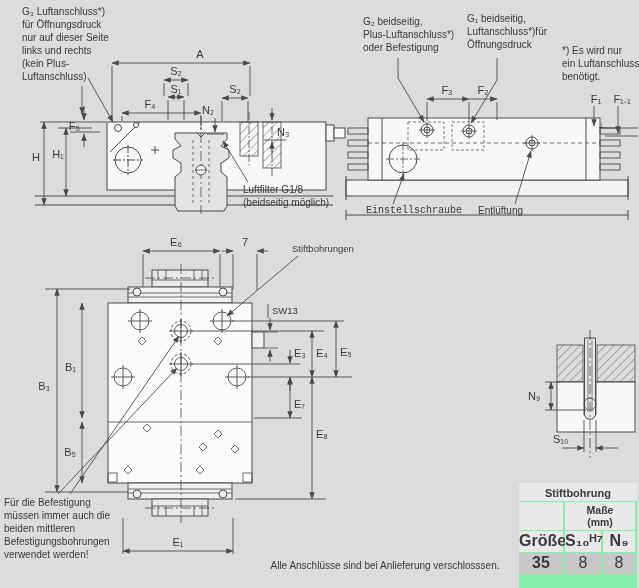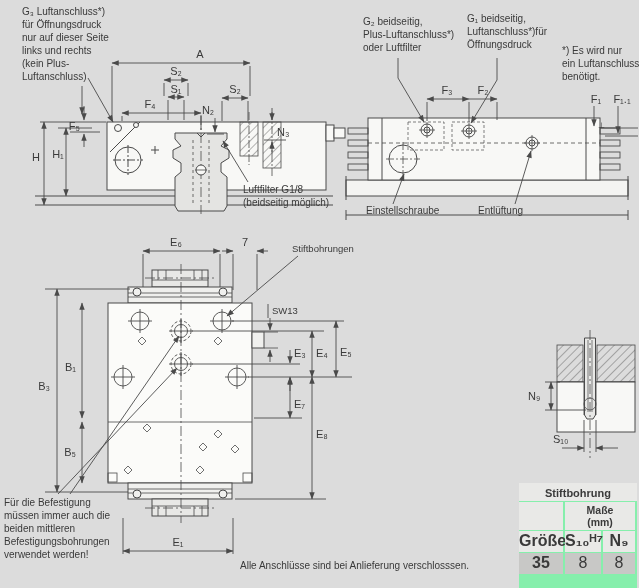--- a/index.html
+++ b/index.html
@@ -10,21 +10,21 @@
     font-family:"Liberation Sans",sans-serif;
     color:#3a3a3a;
     overflow:hidden;
   }
   svg{position:absolute;left:0;top:0;}
   svg text{font-family:"Liberation Sans",sans-serif;font-size:11px;fill:#3a3a3a;}
   svg text.small{font-size:9.5px;}
   svg text.tiny{font-size:8px;}
   .note{position:absolute;font-size:10px;line-height:13px;color:#3a3a3a;}
   .note div{white-space:nowrap;}
-  .center-note{position:absolute;left:240px;top:560px;width:290px;text-align:left;font-size:10px;color:#3a3a3a;}
+  .center-note{position:absolute;left:240px;top:560px;width:290px;text-align:center;font-size:10px;color:#3a3a3a;}
   
   .stift-table{
     position:absolute;left:519px;top:483px;width:118px;
     background:#86efac;color:#3a3a3a;
   }
   .tt{background:#e9e9e7;font-weight:bold;text-align:center;font-size:11px;padding:4px 0 2px 0;}
   .tsub,.trow{display:grid;grid-template-columns:44px 36px 32px;gap:2px;margin-top:1px;}
   .tsub .blank{background:#e9e9e7;}
   .tsub .sub{grid-column:2/4;background:#e9e9e7;font-weight:bold;text-align:center;font-size:10.5px;padding:2px 9px;}
   .thead .cell{background:#e9e9e7;font-weight:bold;font-size:10.5px;text-align:center;padding:3px 0 4px 0;}
@@ -384,41 +384,41 @@
     <div>für Öffnungsdruck</div>
     <div>nur auf dieser Seite</div>
     <div>links und rechts</div>
     <div>(kein Plus-</div>
     <div>Luftanschluss)</div>
   </div>
 
   <div class="note" style="left:363px;top:15px;">
     <div>G₂ beidseitig,</div>
     <div>Plus-Luftanschluss*)</div>
-    <div>oder Luftfilter</div>
+    <div>oder Befestigung</div>
   </div>
 
   <div class="note" style="left:467px;top:12px;">
     <div>G₁ beidseitig,</div>
     <div>Luftanschluss*)für</div>
     <div>Öffnungsdruck</div>
   </div>
 
   <div class="note" style="left:562px;top:44px;">
     <div>*) Es wird nur</div>
     <div>ein Luftanschluss</div>
     <div>benötigt.</div>
   </div>
 
   <div class="note" style="left:243px;top:183px;">
     <div>Luftfilter G1/8</div>
     <div>(beidseitig möglich)</div>
   </div>
 
-  <div class="note" style="left:366px;top:204px;">
+  <div class="note" style="left:366px;top:204px;font-family:Liberation Mono, monospace;">
     <div>Einstellschraube</div>
   </div>
 
   <div class="note" style="left:478px;top:204px;">
     <div>Entlüftung</div>
   </div>
 
   <div class="note" style="left:4px;top:496px;">
     <div>Für die Befestigung</div>
     <div>müssen immer auch die</div>

